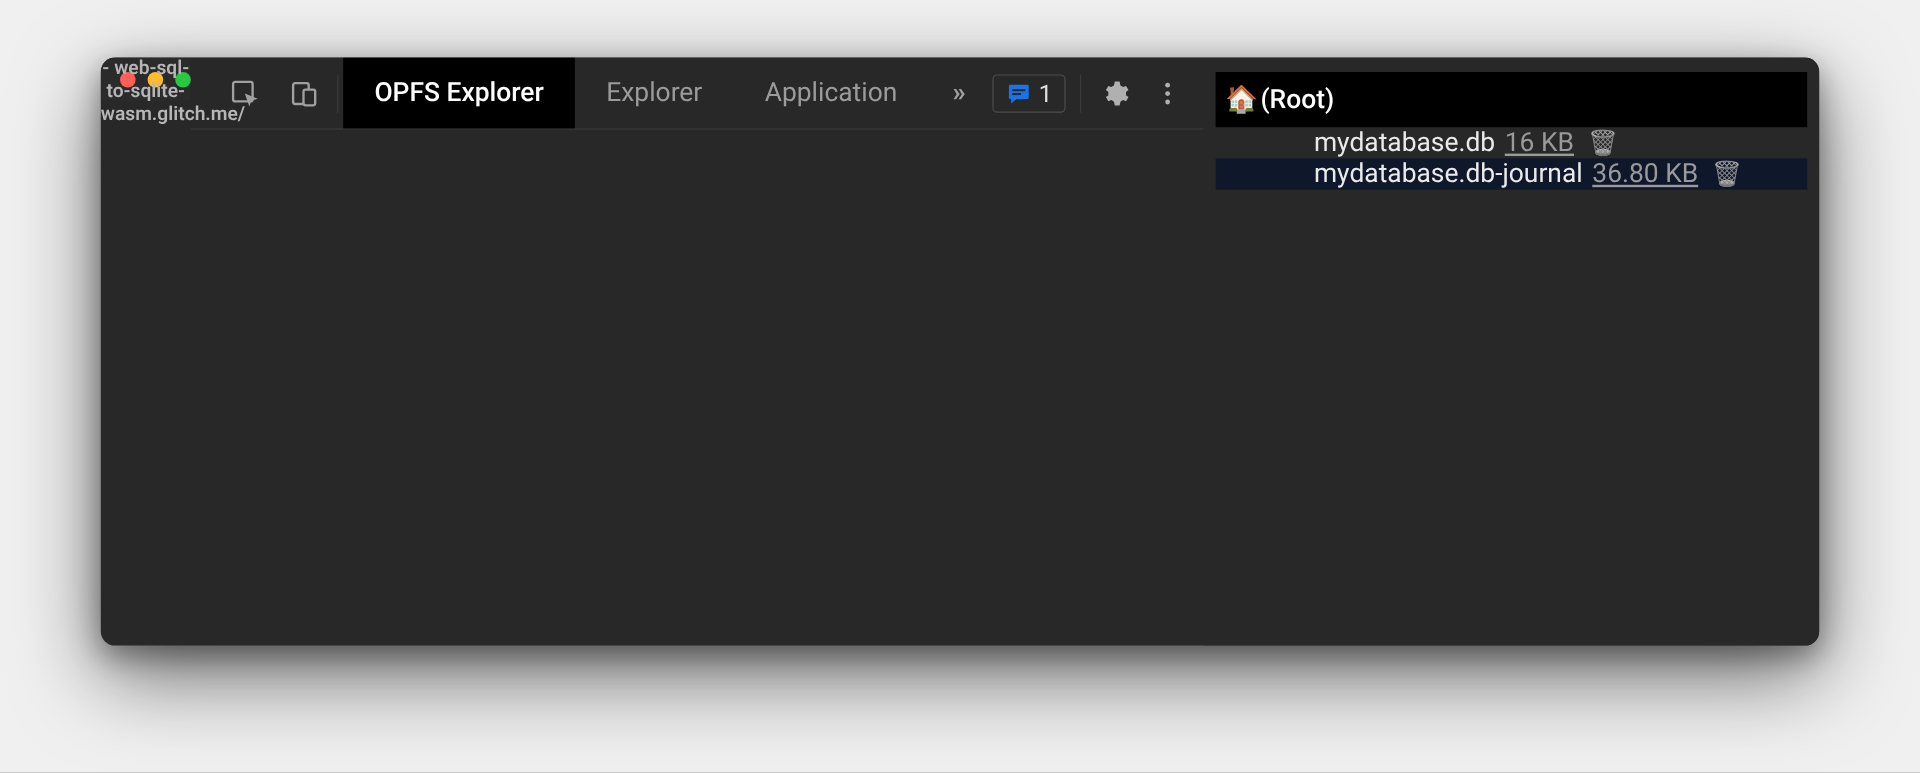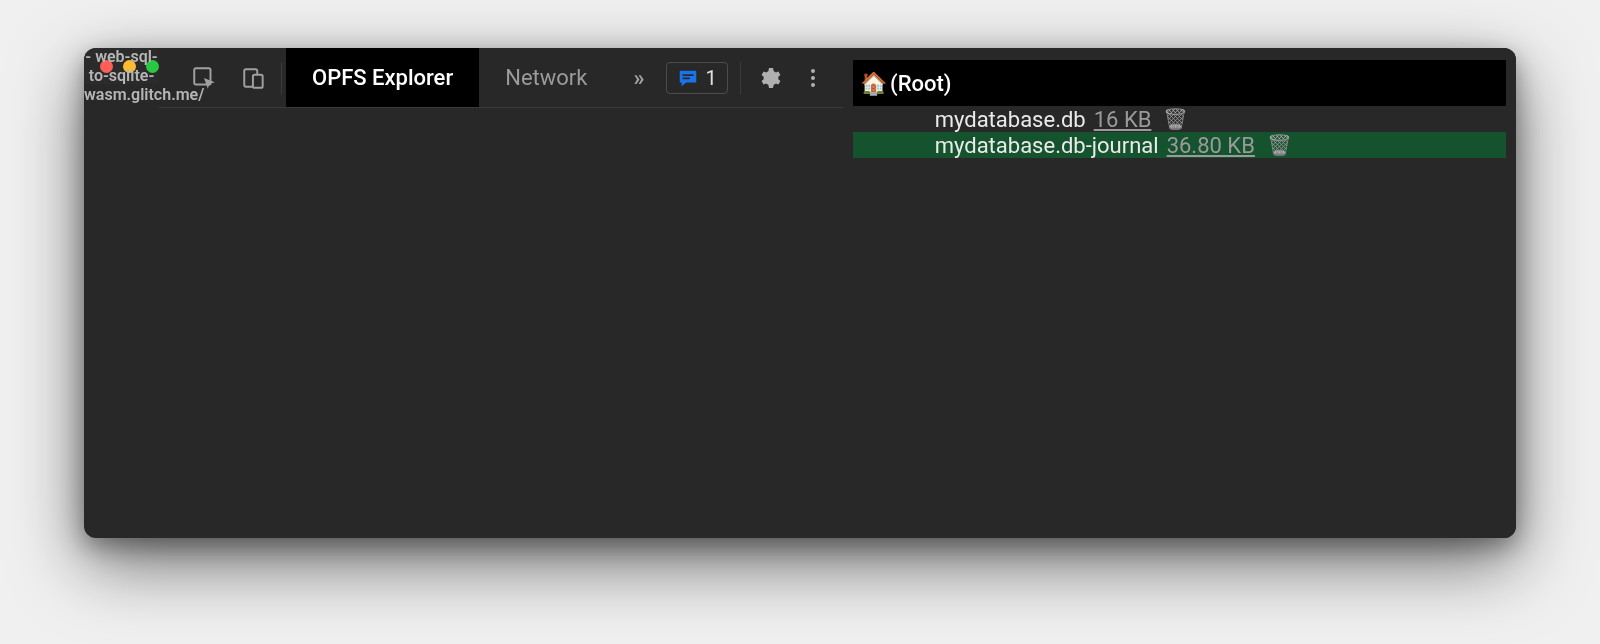--- a/index.html
+++ b/index.html
@@ -170,21 +170,21 @@
     }
     .root-icon {
       font-size: 22px;
       margin-right: 2px;
     }
     .file-row {
       padding-left: 82px;
       color: #eaeaea;
     }
     .file-row.alt {
-      background: #14532d;
+      background: #0f172a;
     }
     .file-name { color: #eaeaea; }
     .file-size { color: #9a9a9a; margin-left: 8px; text-decoration: underline; }
     .trash {
       margin-left: 12px;
       font-size: 20px;
       cursor: pointer;
       filter: grayscale(1) brightness(0.85);
     }
   </style>
@@ -216,21 +216,24 @@
           <rect x="11" y="9" width="9" height="12" rx="1.5" fill="#282828"></rect>
         </svg>
       </div>
       <div class="v-divider"></div>
 
       <div class="tabs">
         <div class="tab active">
           <span>OPFS Explorer</span>
         </div>
         <div class="tab">
-          <span>Network</span>
+          <span>Explorer</span>
+        </div>
+        <div class="tab">
+          <span>Application</span>
         </div>
         <div class="more-tabs">
           <span>»</span>
         </div>
       </div>
     </div>
 
     <div class="toolbar-right">
       <div class="issues-badge">
         <svg viewBox="0 0 24 24" fill="#1a73e8">

